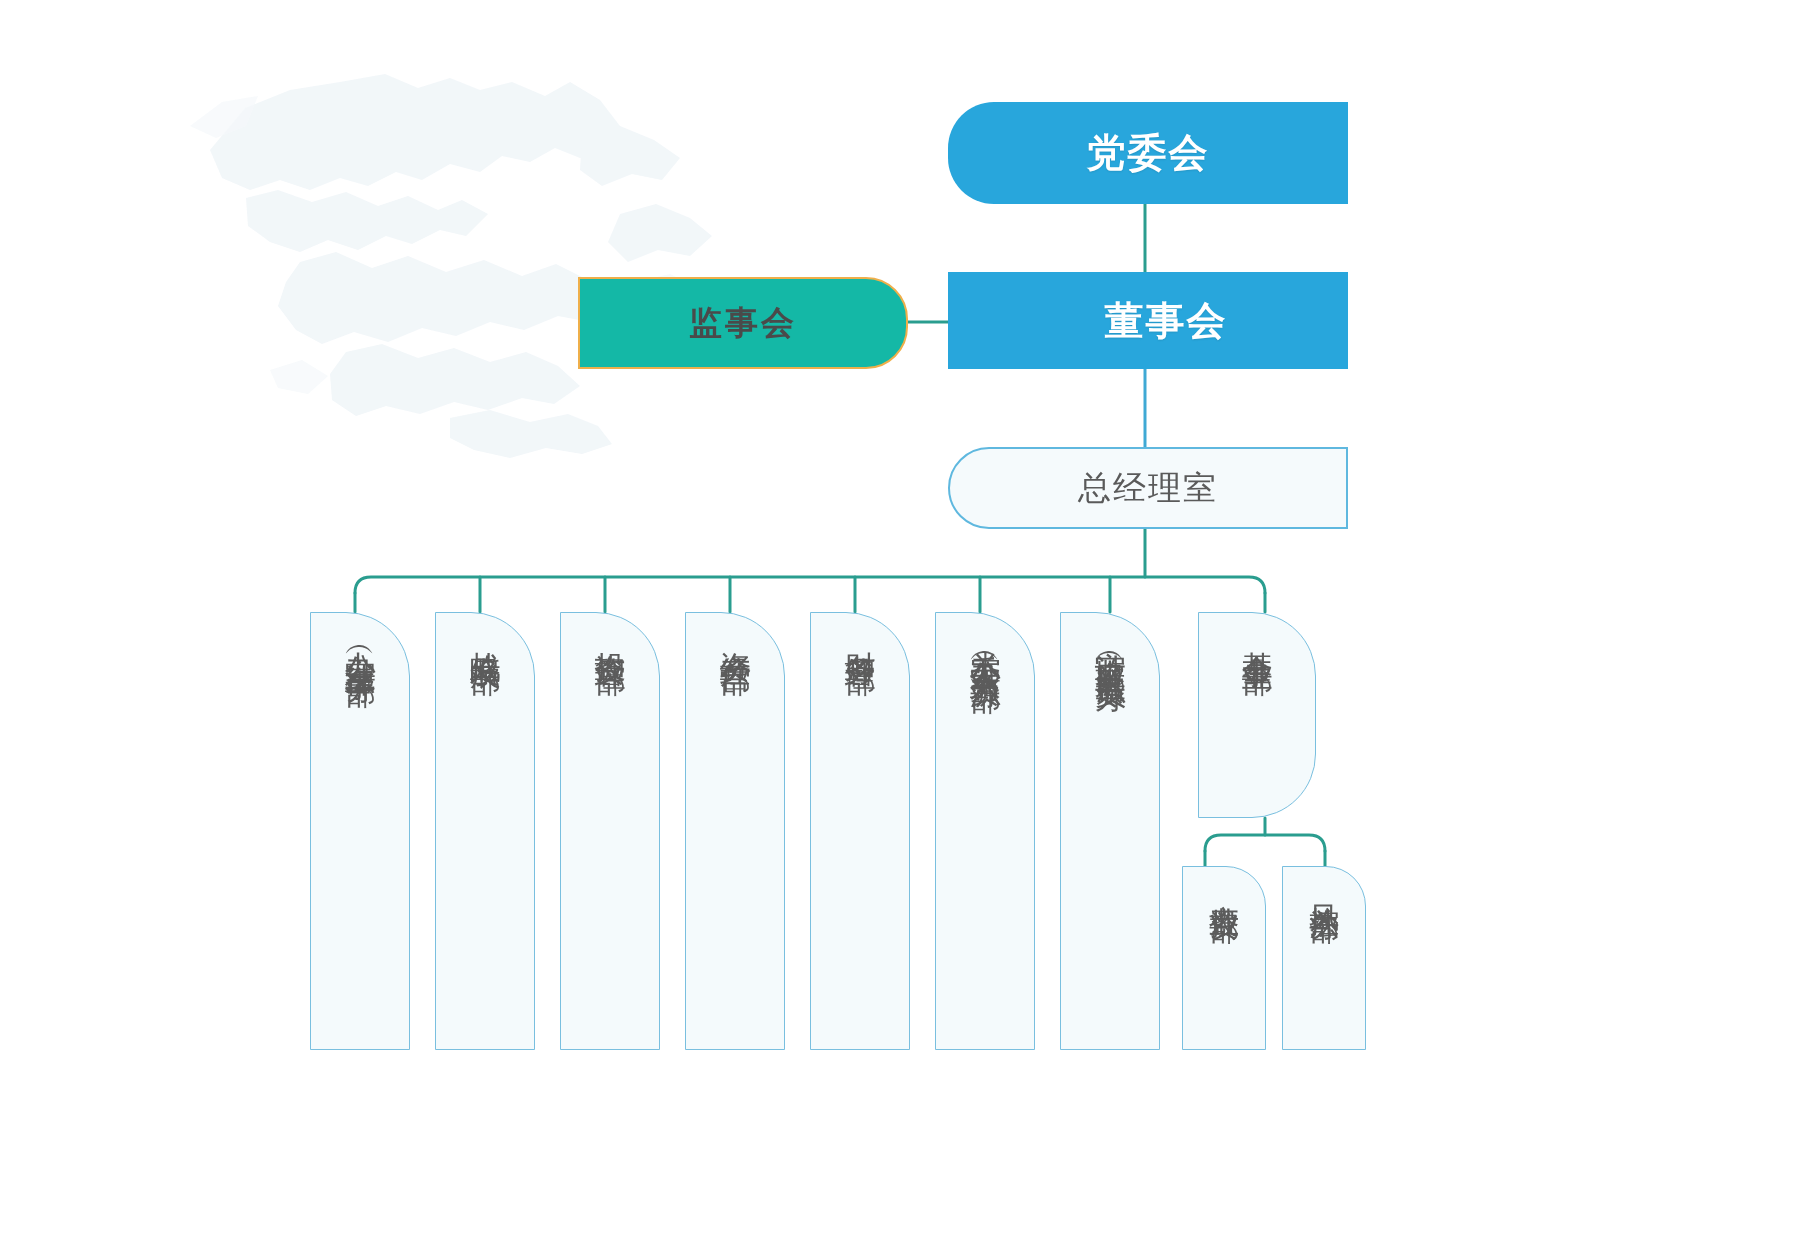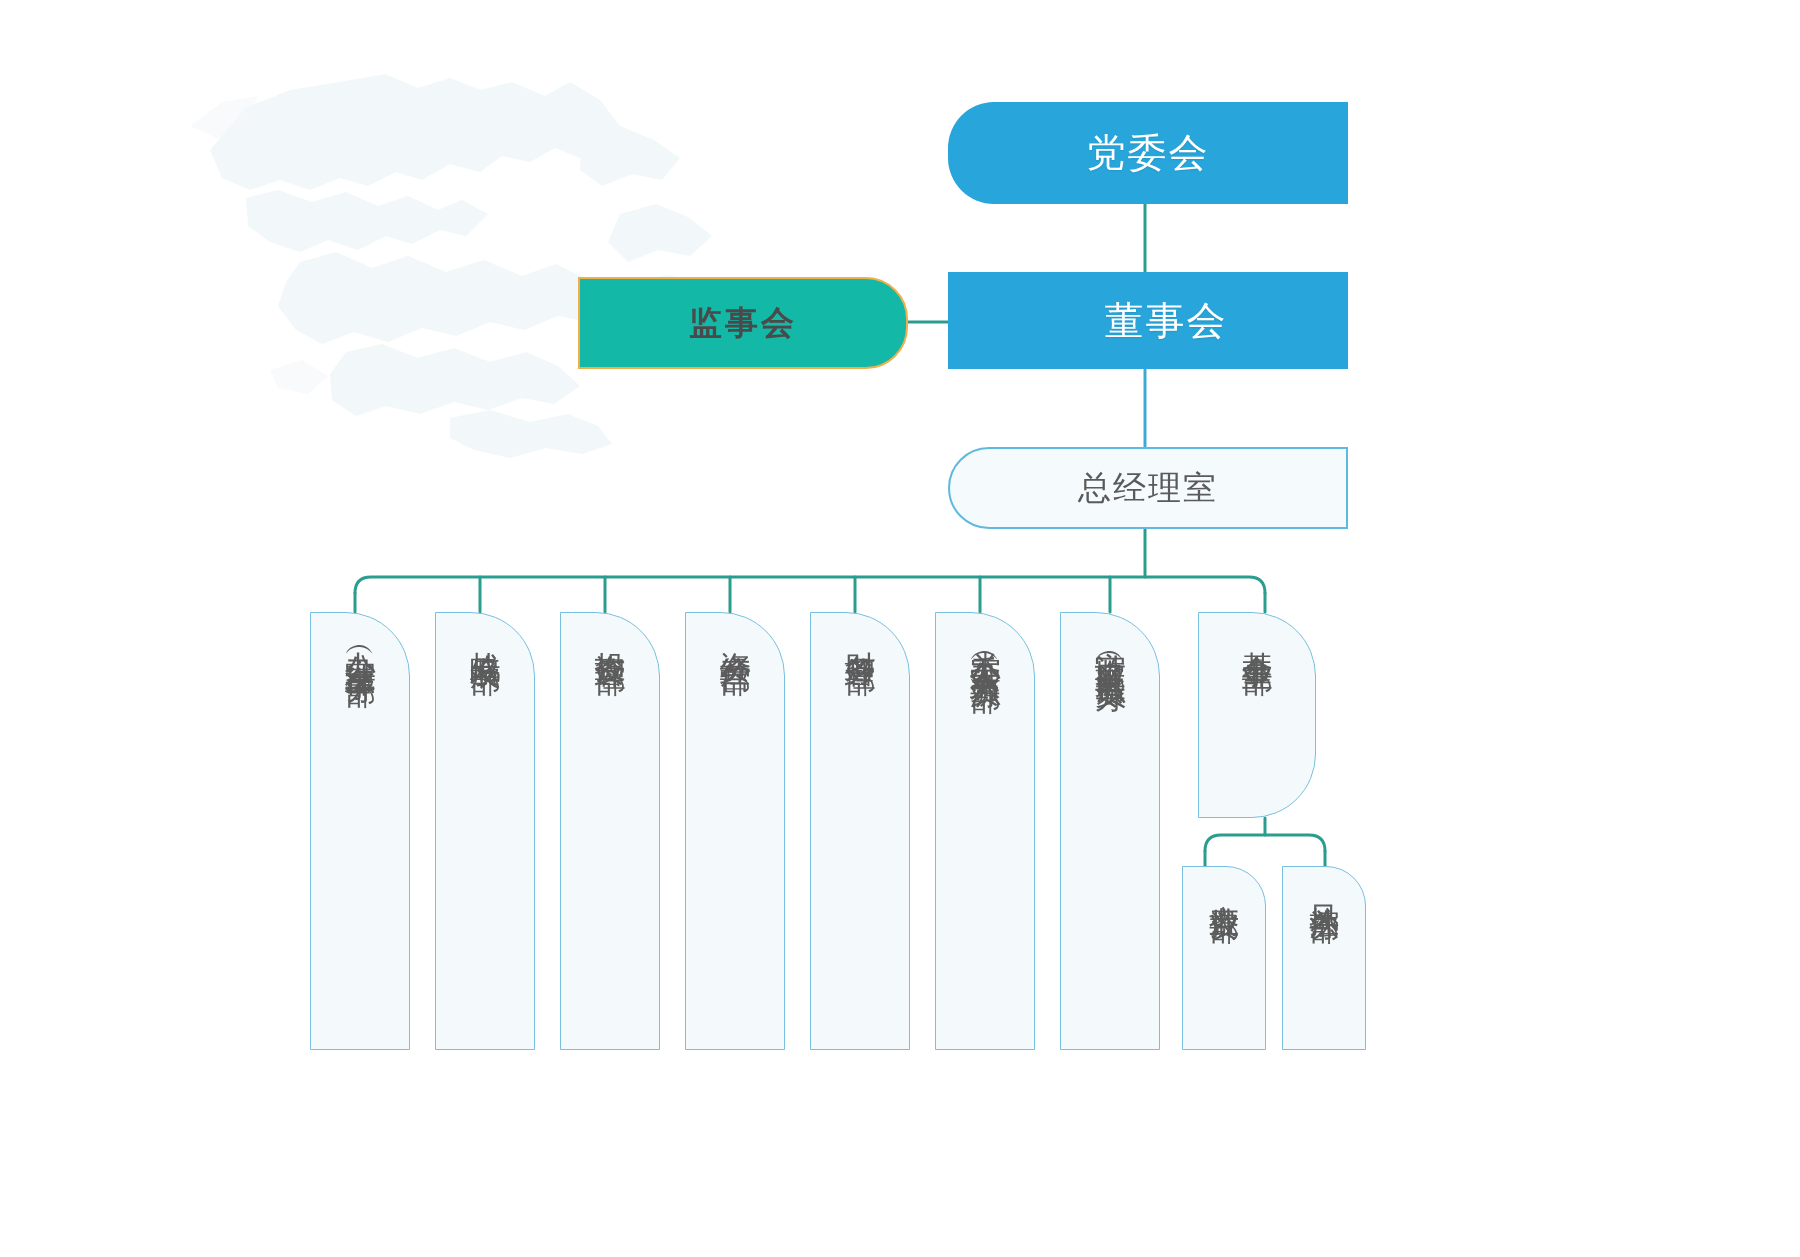--- a/index.html
+++ b/index.html
@@ -41,21 +41,21 @@
     box-sizing: border-box;
     display: flex;
     align-items: center;
     justify-content: center;
   }
 
   
   .node.solid {
     background: #28A6DC;
     color: #ffffff;
-    font-weight: normal;
+    font-weight: bold;
     font-size: 39px;
     letter-spacing: 2px;
     text-shadow: 0 1px 2px rgba(0,0,0,0.10);
   }
   .node.solid.round-left {
     border-radius: 46px 0 0 46px;
   }
   .node.solid.square {
     border-radius: 0;
   }

